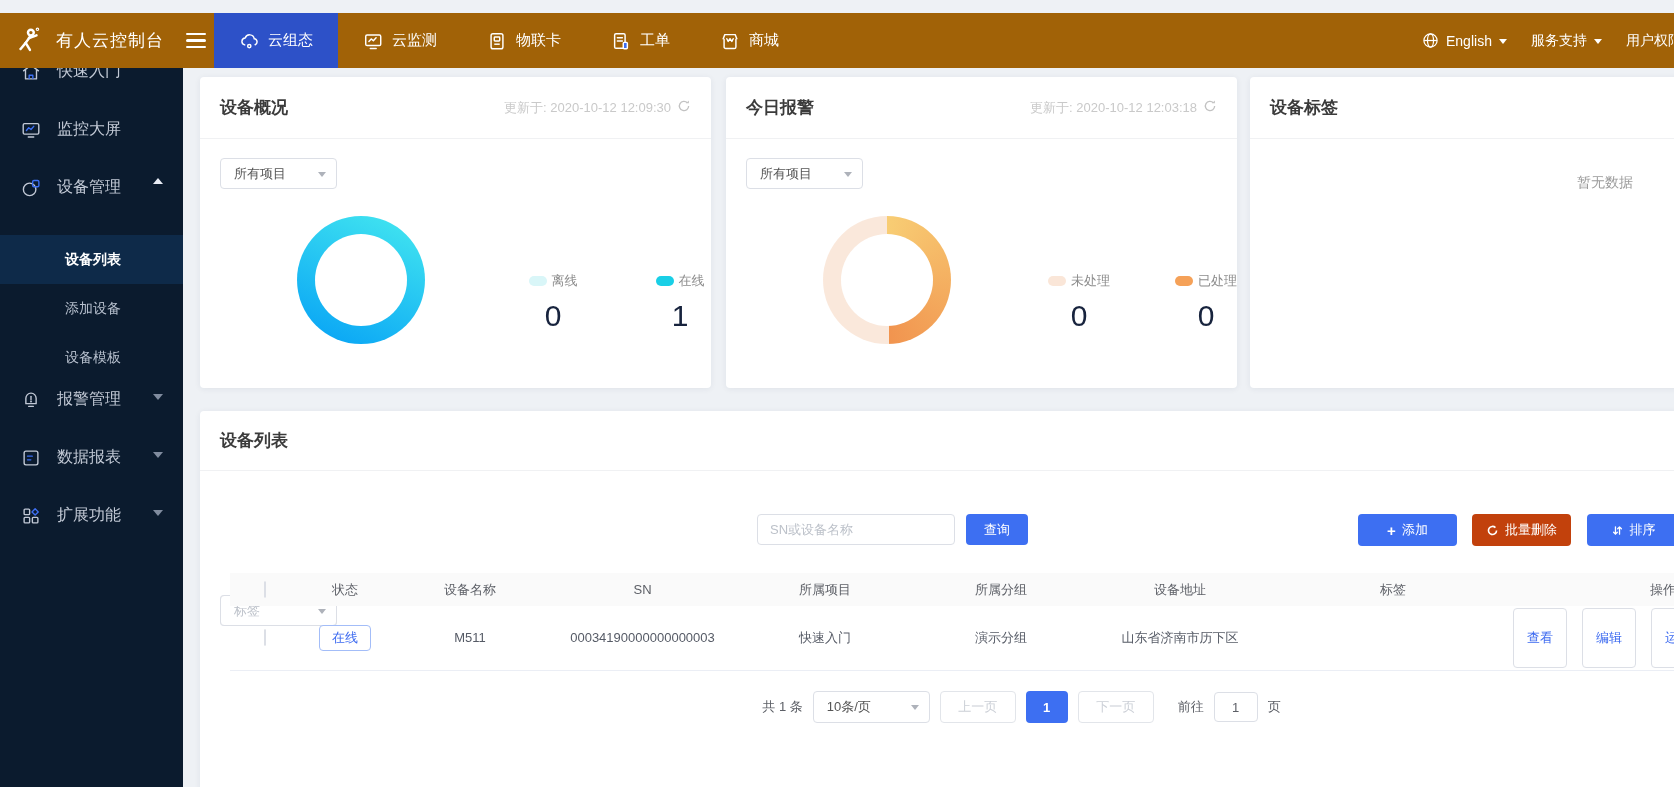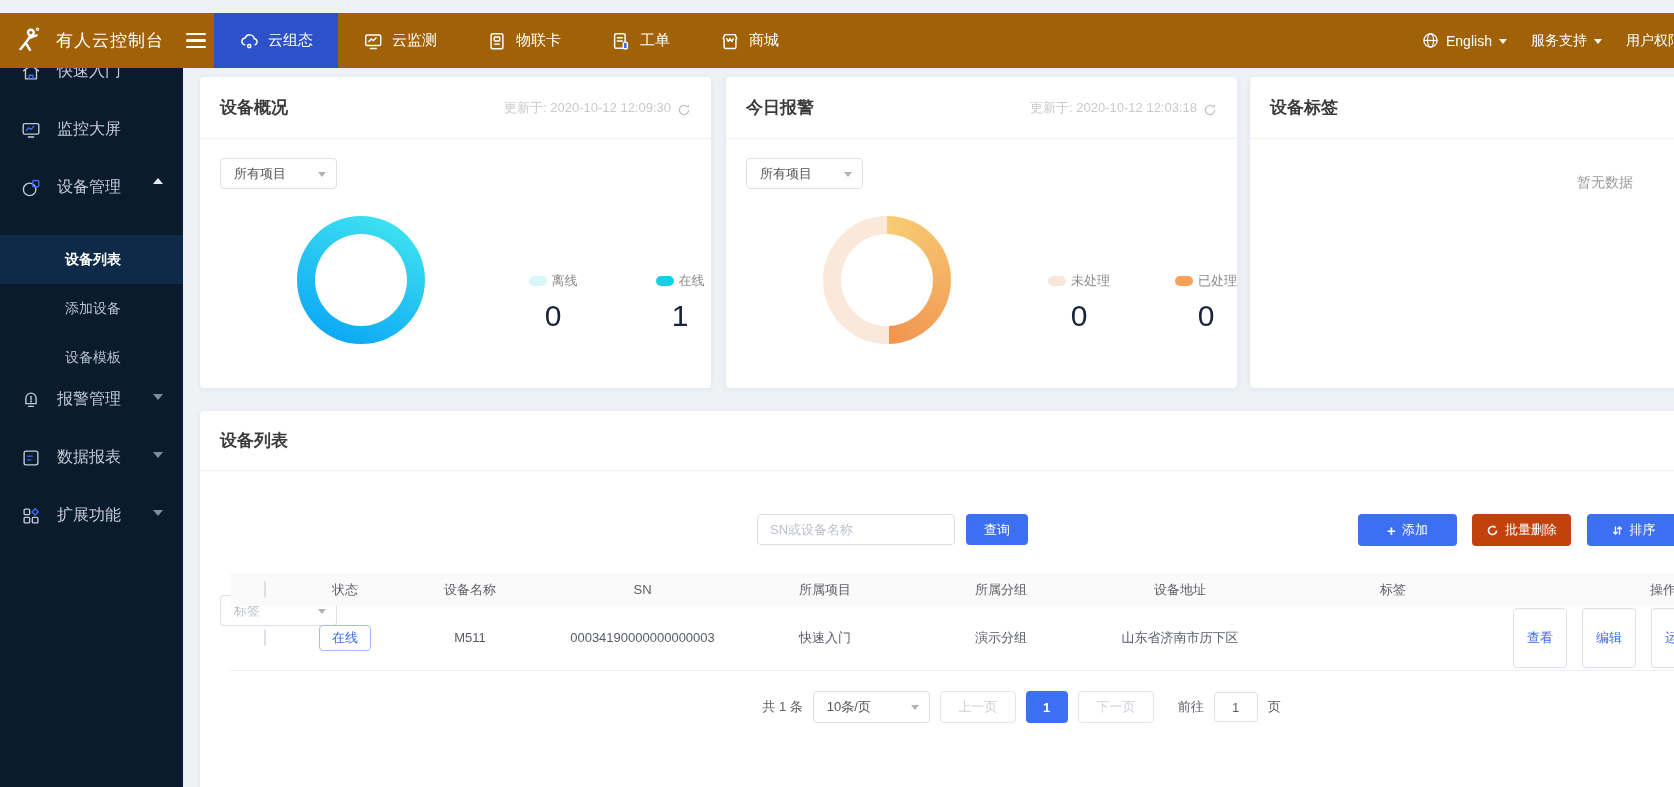--- a/index.html
+++ b/index.html
@@ -32,21 +32,21 @@
   
   .main { position:absolute; left:183px; top:55px; right:0; bottom:0; overflow:hidden; }
   .card { position:absolute; background:#fff; border-radius:4px; box-shadow:0 1px 6px rgba(30,40,70,.07); }
   #card-overview { left:17px; top:22px; width:511px; height:311px; }
   #card-alarms   { left:543px; top:22px; width:511px; height:311px; }
   #card-tags     { left:1067px; top:22px; width:620px; height:311px; }
   #card-list     { left:17px; top:356px; width:1620px; height:431px; }
 
   .card-head { height:62px; display:flex; align-items:center; justify-content:space-between; padding:0 20px; border-bottom:1px solid #f0f1f3; }
   .card-title { font-size:17px; font-weight:bold; color:#3b3b3b; }
-  .card-updated { font-size:13px; color:#c9c9c9; display:flex; align-items:flex-end; gap:6px; white-space:nowrap; }
+  .card-updated { font-size:13px; color:#c9c9c9; display:flex; align-items:flex-start; gap:6px; white-space:nowrap; }
   .refresh-ic { color:#c2c2c2; cursor:pointer; display:flex; }
 
   .select-box { position:absolute; border:1px solid #dcdfe6; border-radius:4px; height:31px; background:#fff;
                 display:flex; align-items:center; justify-content:space-between; padding:0 10px 0 13px;
                 font-size:13px; color:#555; cursor:pointer; }
   .card .select-box { left:20px; top:81px; width:117px; }
   .caret-g { width:0; height:0; border:4.5px solid transparent; border-top:5.5px solid #aeb2ba; margin-top:5px; }
 
   .donut { position:absolute; left:97px; top:139px; width:128px; height:128px; border-radius:50%; }
   .donut::after { content:""; position:absolute; inset:18px; background:#fff; border-radius:50%; }

